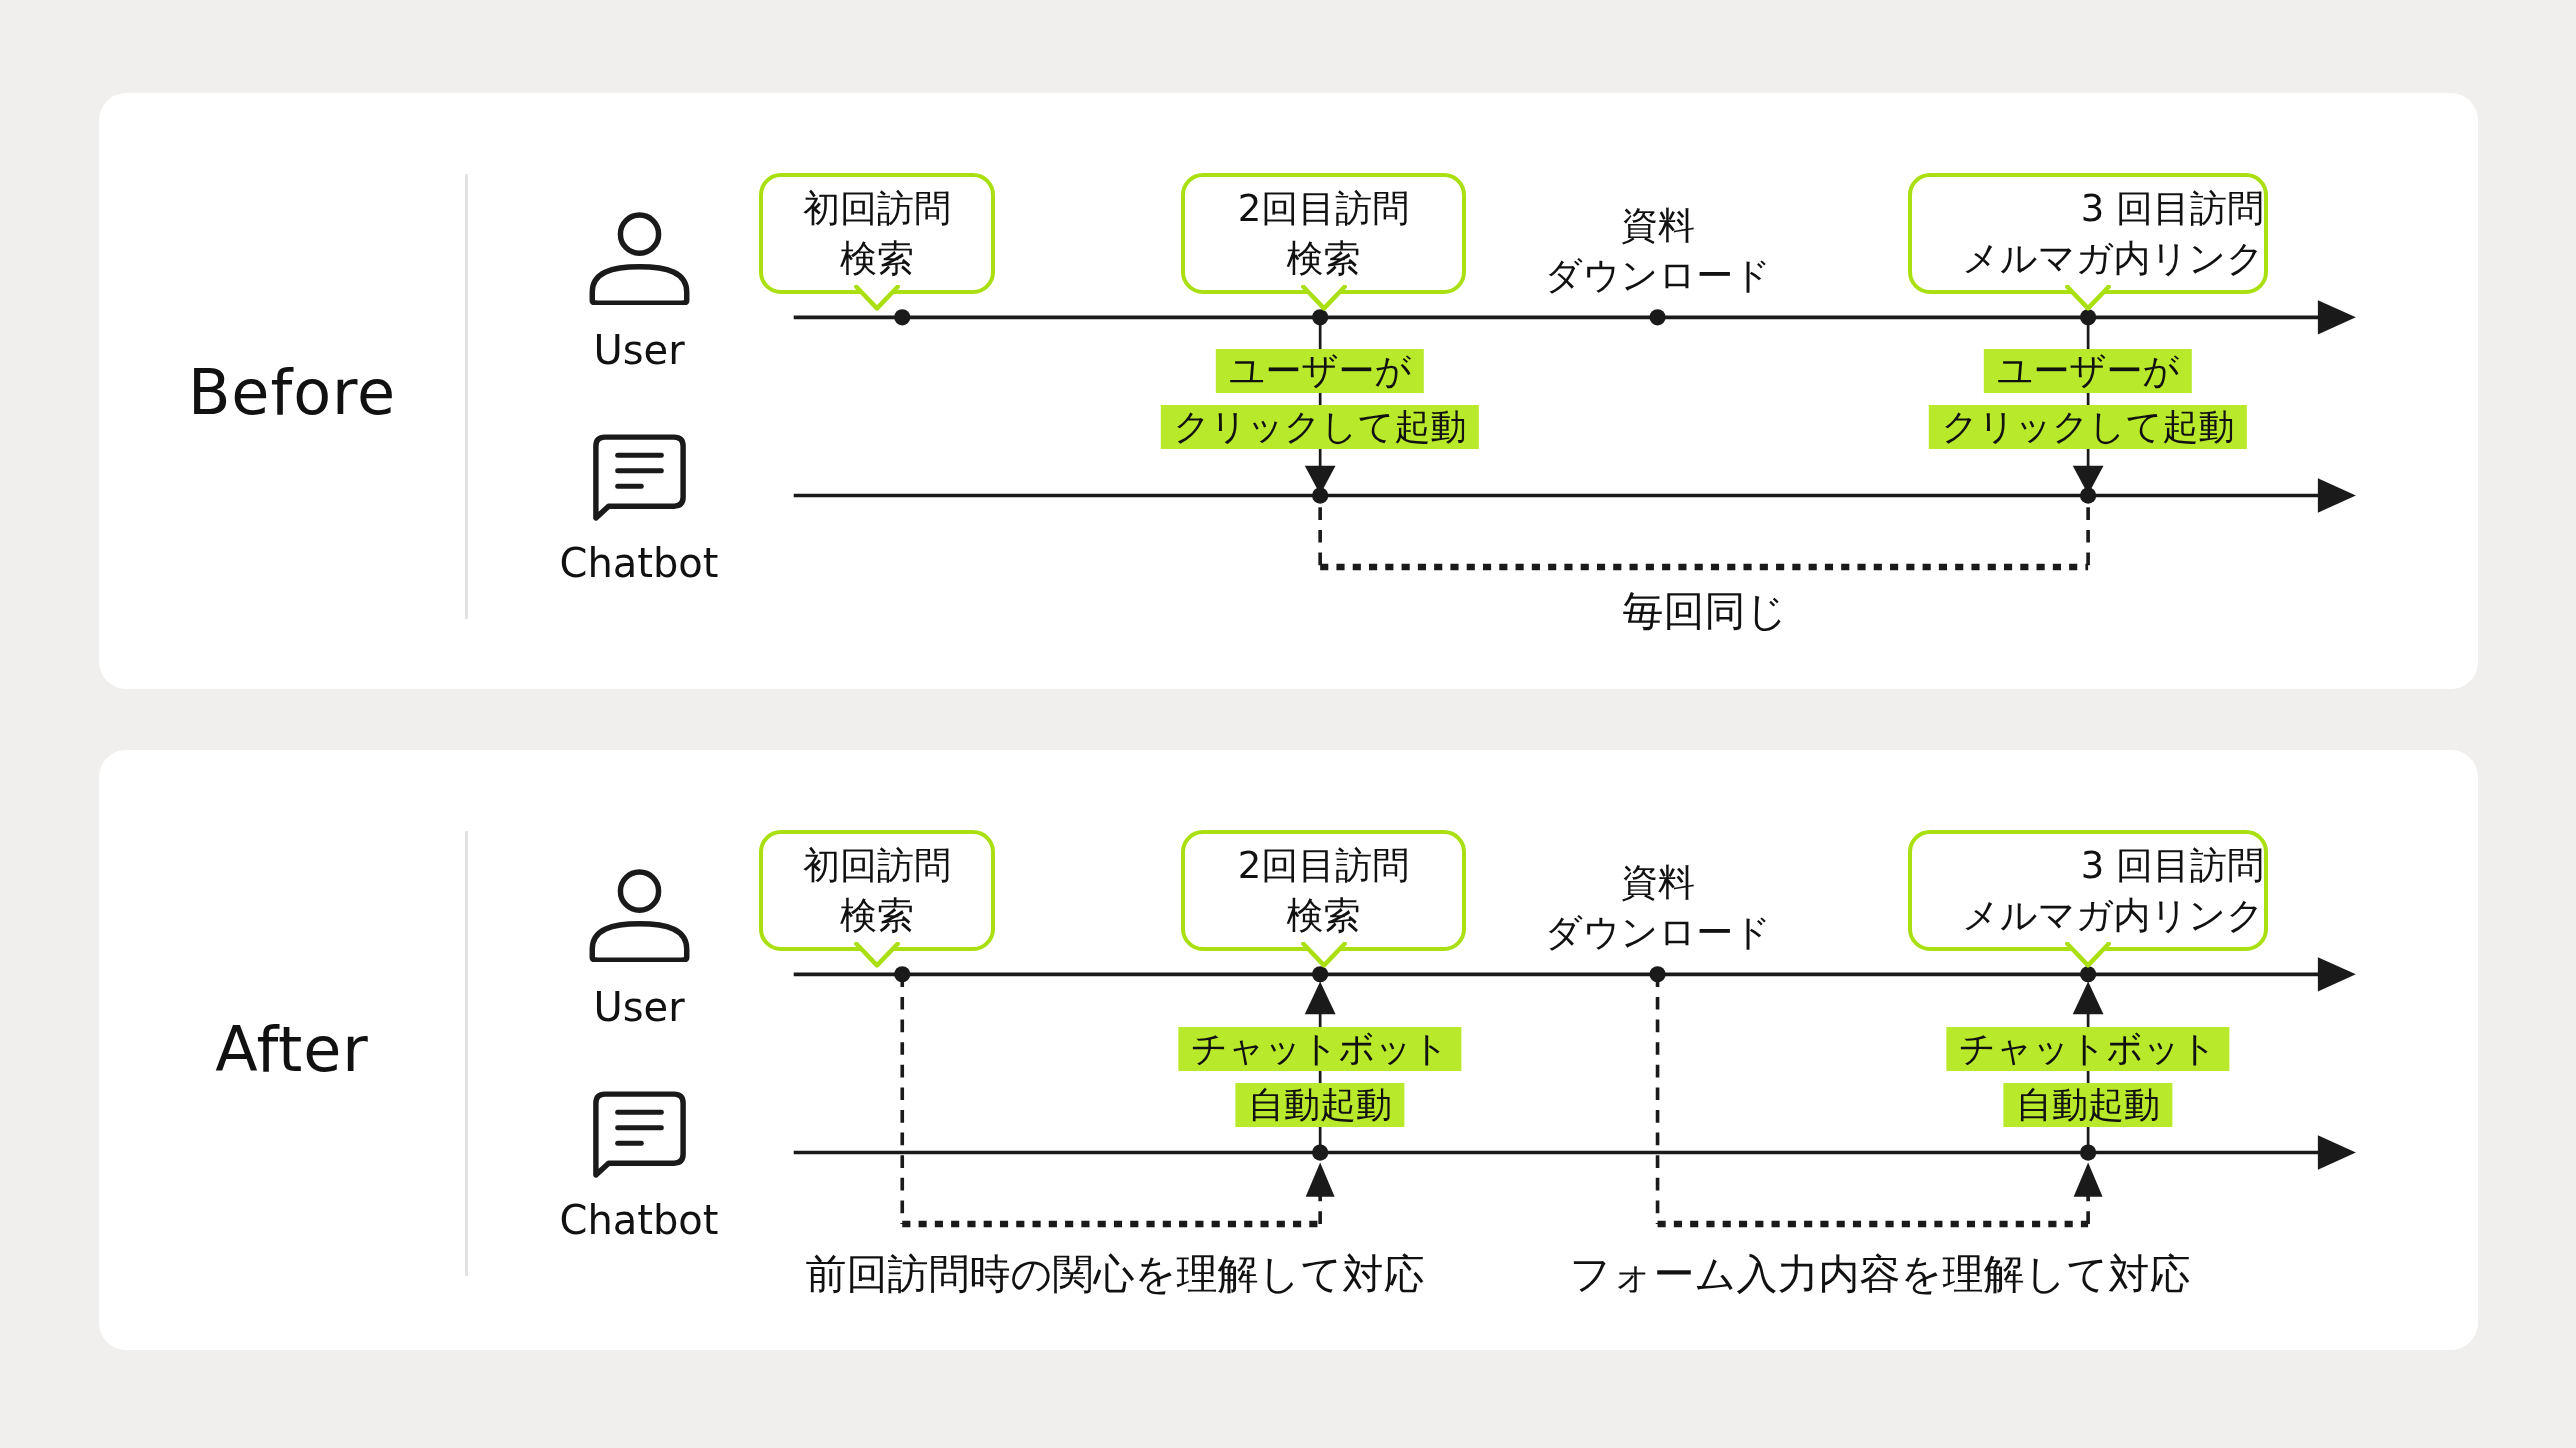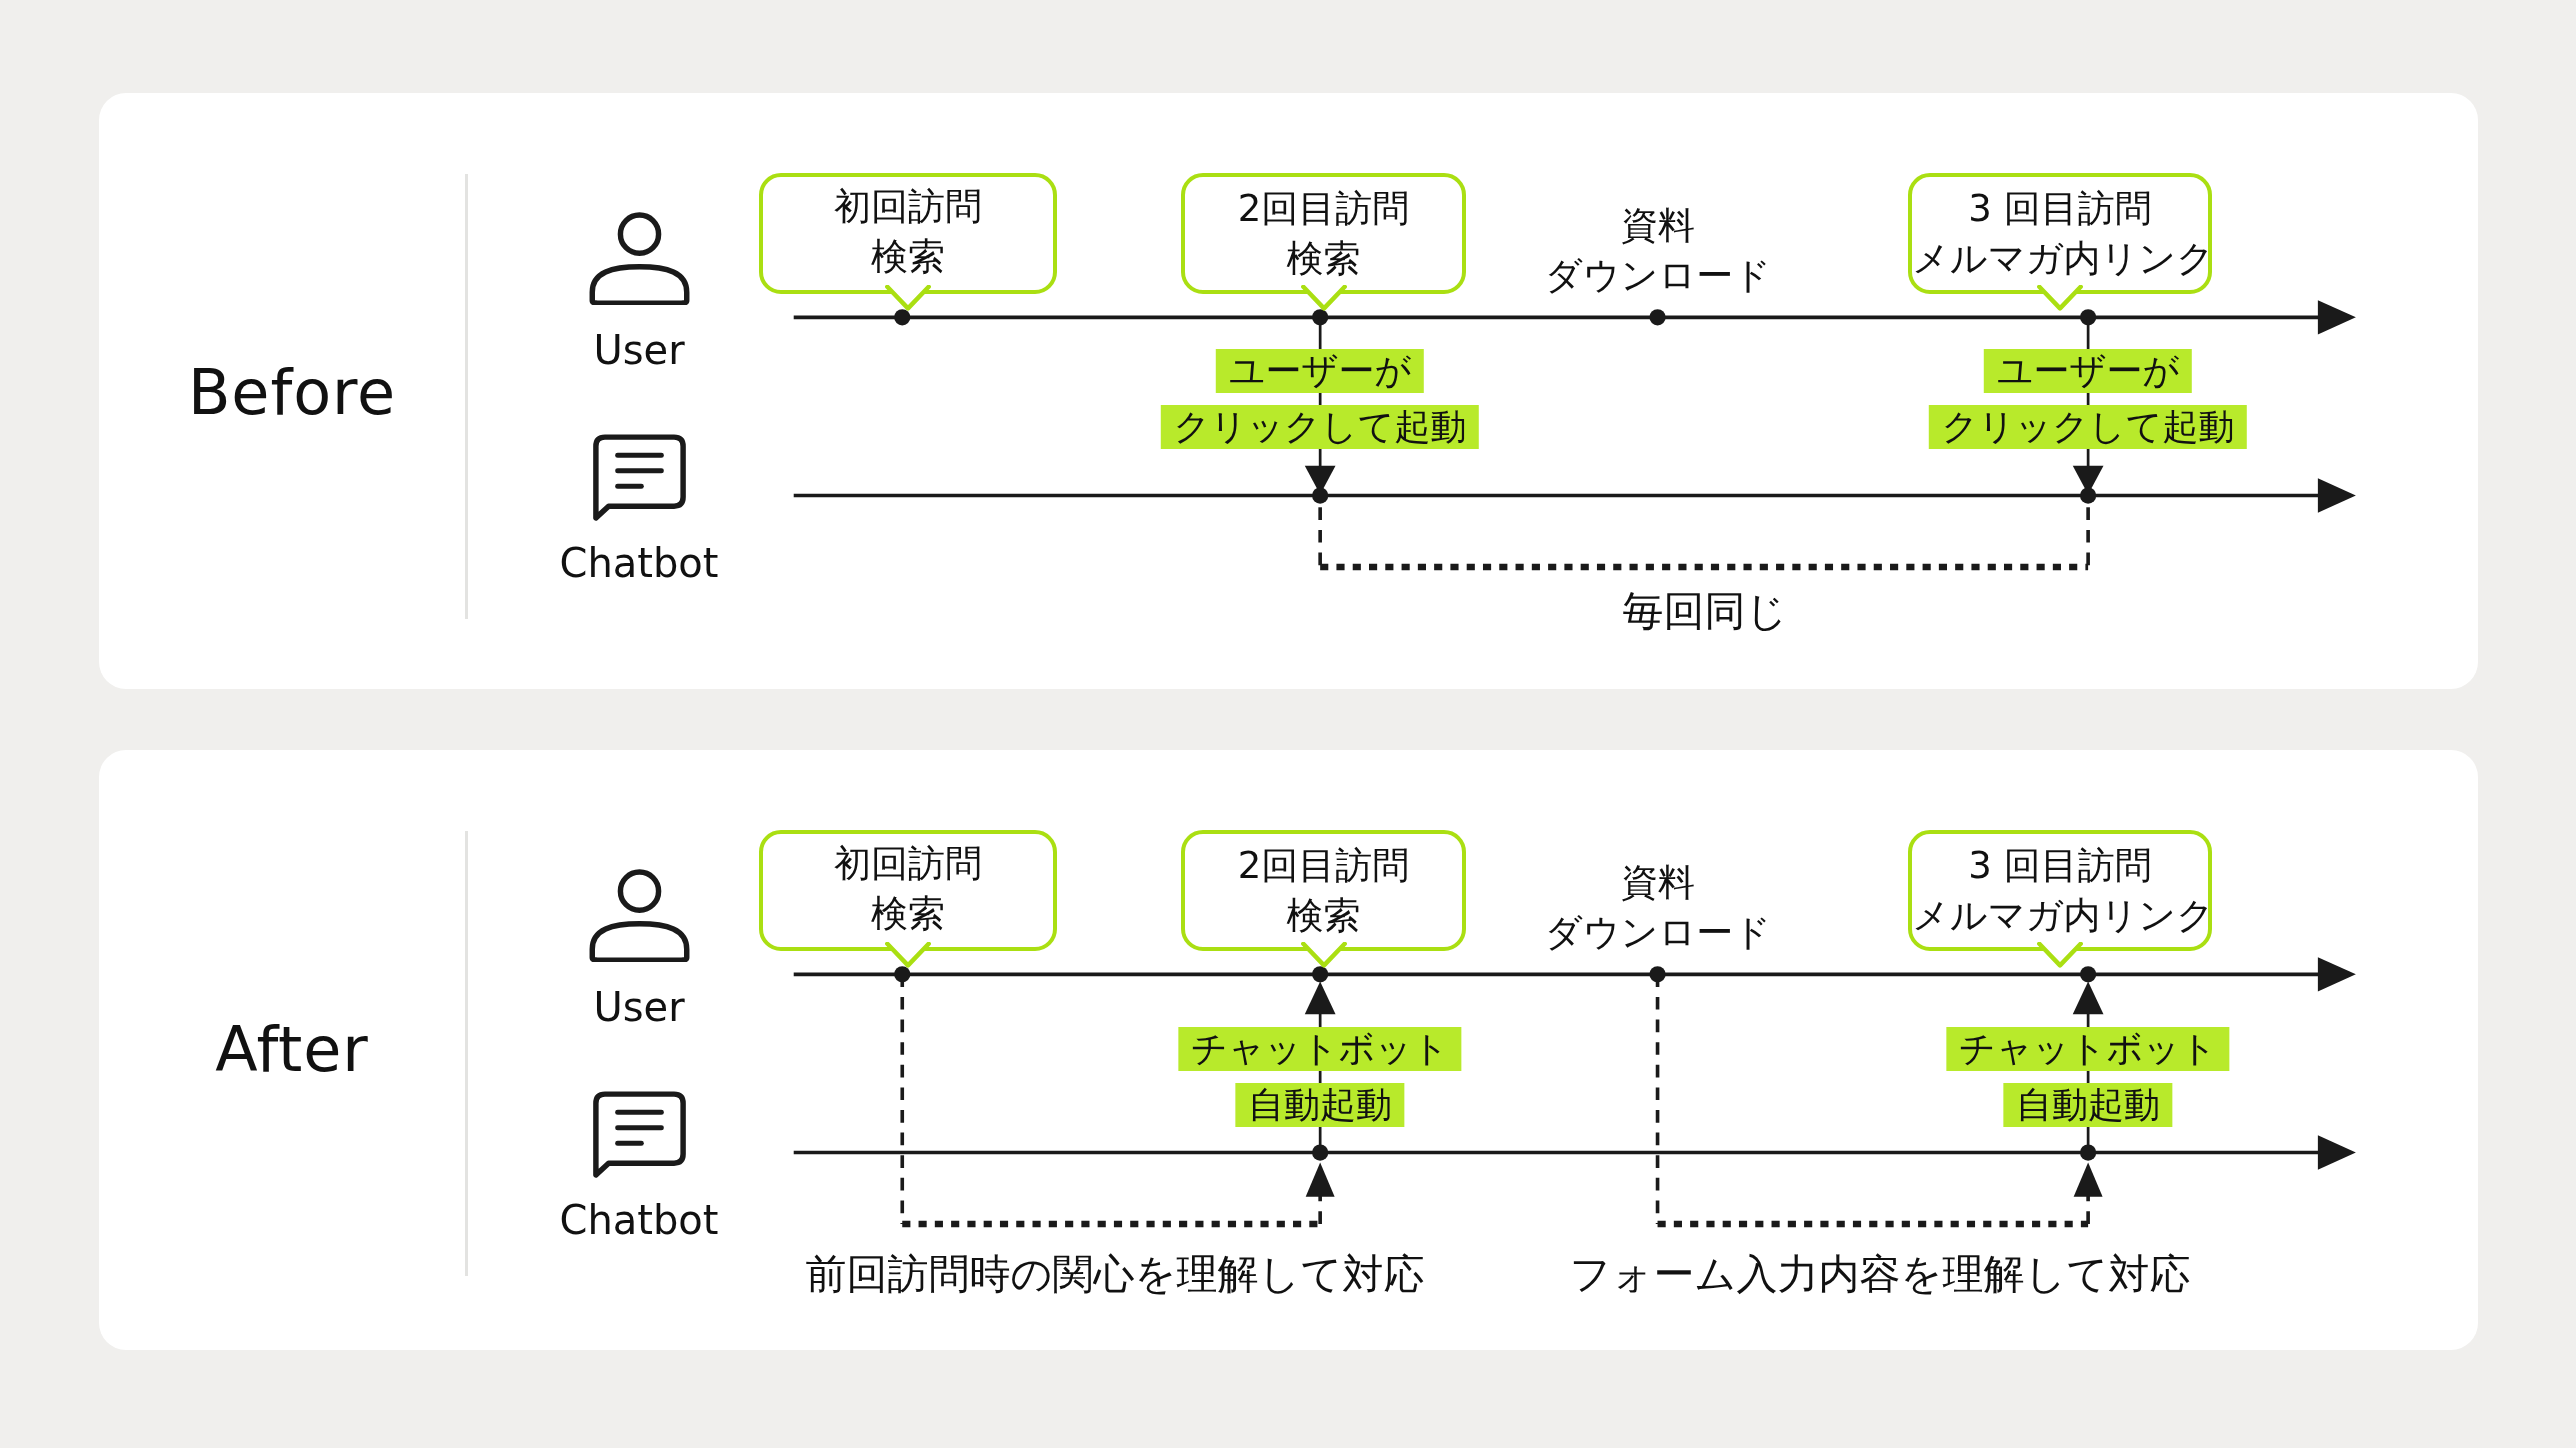--- a/index.html
+++ b/index.html
@@ -19,23 +19,23 @@
   .lane-icon{position:absolute;}
   .user-icon-svg{left:486px;top:83px;}
   .chatbot-icon-svg{left:486px;top:335px;}
   .lane-label{position:absolute;left:540px;transform:translateX(-50%);font-size:40px;color:var(--text);white-space:nowrap;}
   .lane-label.user{top:234px;}
   .lane-label.chatbot{top:447px;}
   .diagram{position:absolute;left:0;top:0;width:2379px;height:597px;pointer-events:none;}
   .callout{position:absolute;top:80px;height:121px;border:4.5px solid var(--accent);
     border-radius:22px;background:#fff;display:flex;flex-direction:column;justify-content:center;}
   .callout .ln{display:block;text-align:center;font-size:37px;line-height:50px;color:var(--text);white-space:nowrap;}
-  .callout.e1{left:660px;width:298px;font-family:Liberation Mono, monospace;}
+  .callout.e1{left:660px;width:236px;}
   .callout.e2{left:1082px;width:285px;}
-  .callout.e4{left:1809px;width:304px;}
+  .callout.e4{left:1809px;width:360px;align-items:flex-end;}
   .pointer{position:absolute;left:50%;bottom:-22px;transform:translateX(-50%);}
   .event-plain{position:absolute;top:91px;left:1559px;transform:translateX(-50%);text-align:center;margin-top:17px;}
   .event-plain .ln{display:block;font-size:37px;line-height:50px;color:var(--text);white-space:nowrap;}
   .annotation{position:absolute;display:flex;flex-direction:column;align-items:center;gap:12.7px;transform:translateX(-50%);}
   .annotation .hl{background:var(--hl-bg);color:var(--text);font-size:36px;line-height:40px;
     padding:1.8px 12.7px;white-space:nowrap;}
   .card.before .annotation{top:256px;}
   .card.after .annotation{top:277px;}
   .annotation.at-e2{left:1221px;}
   .annotation.at-e4{left:1989px;}

